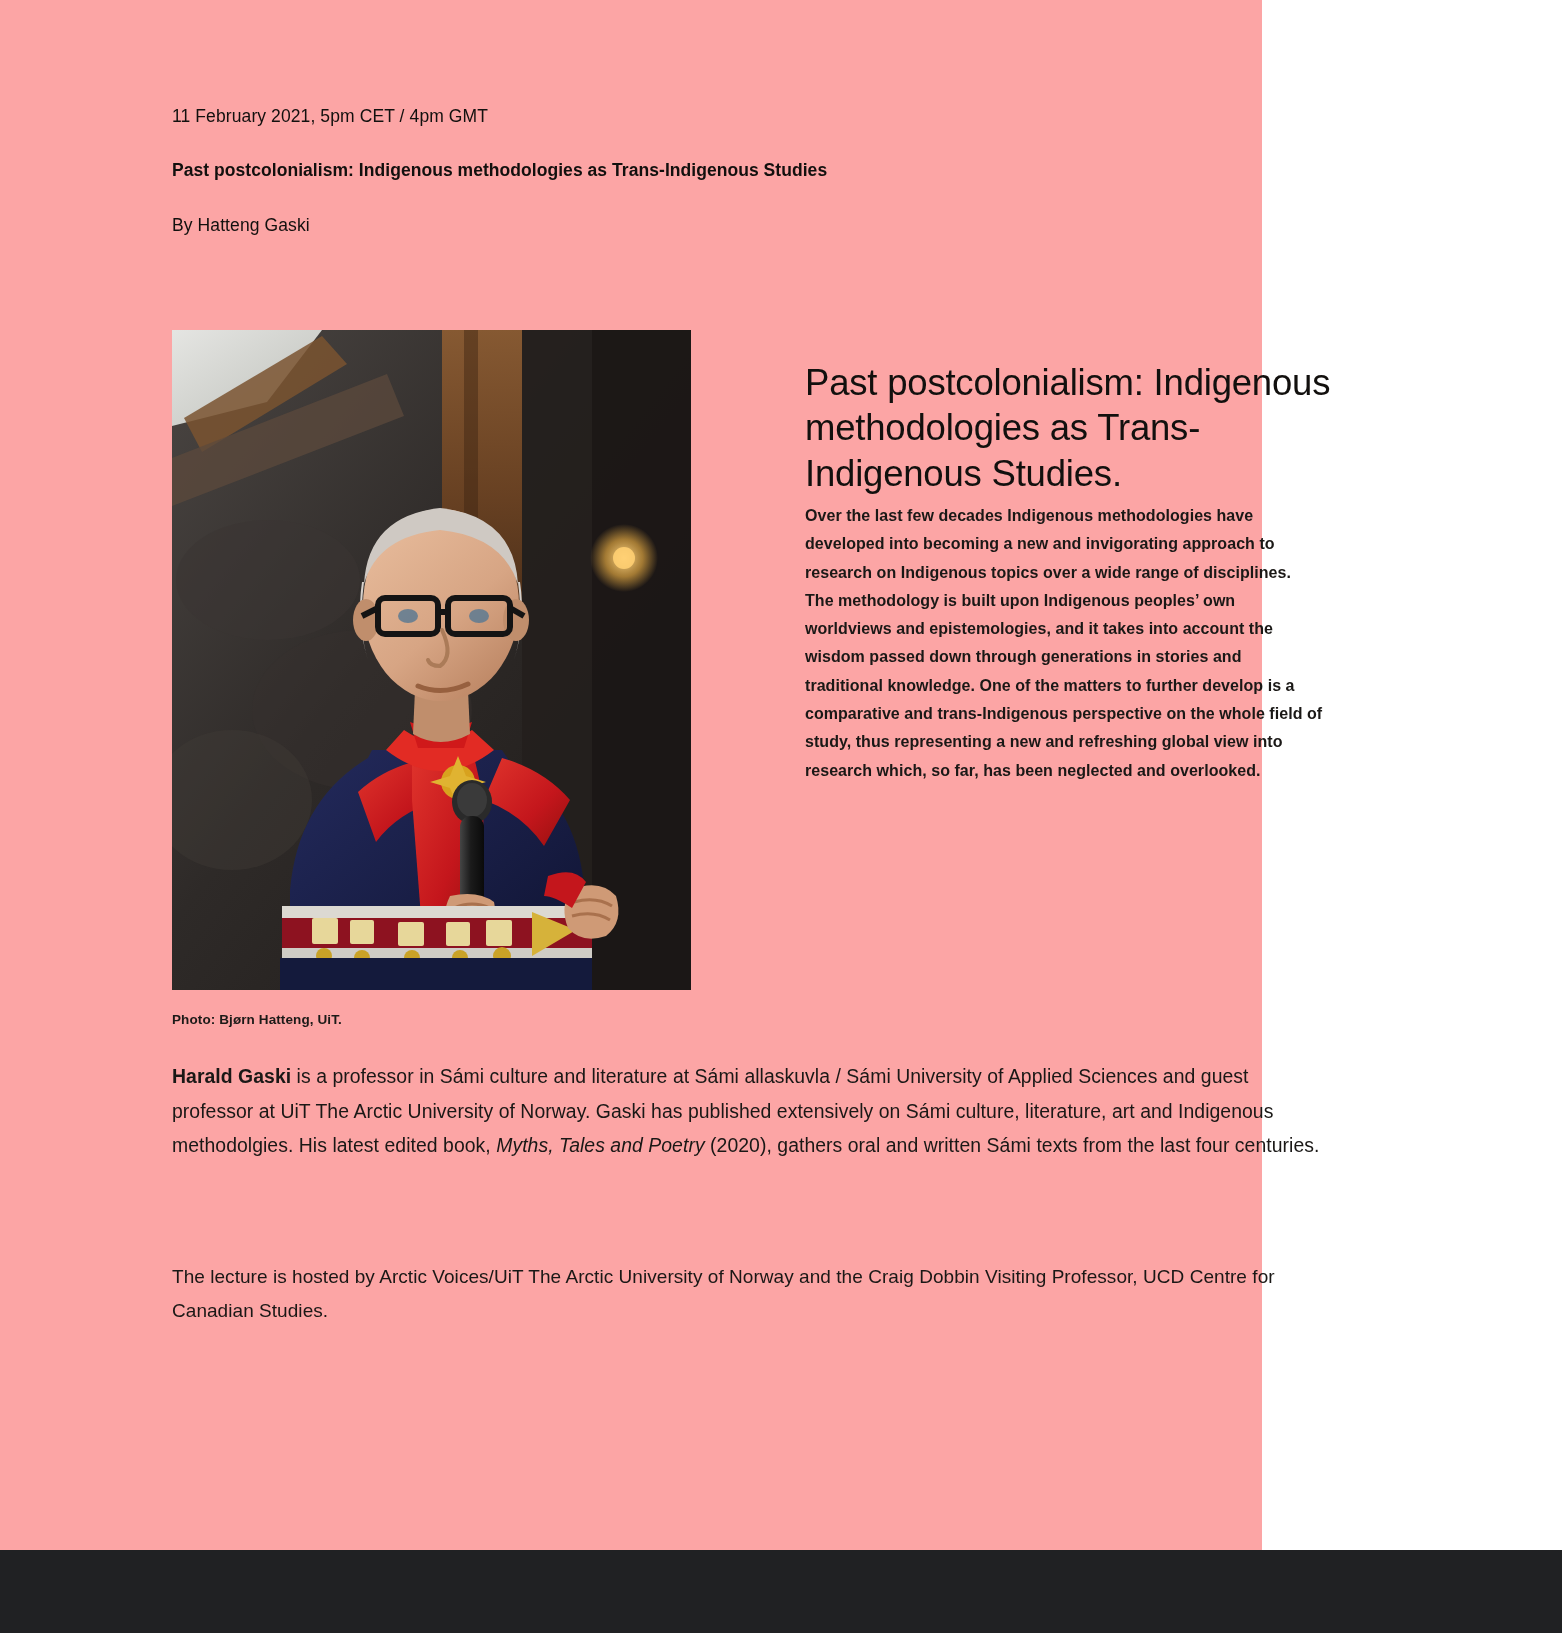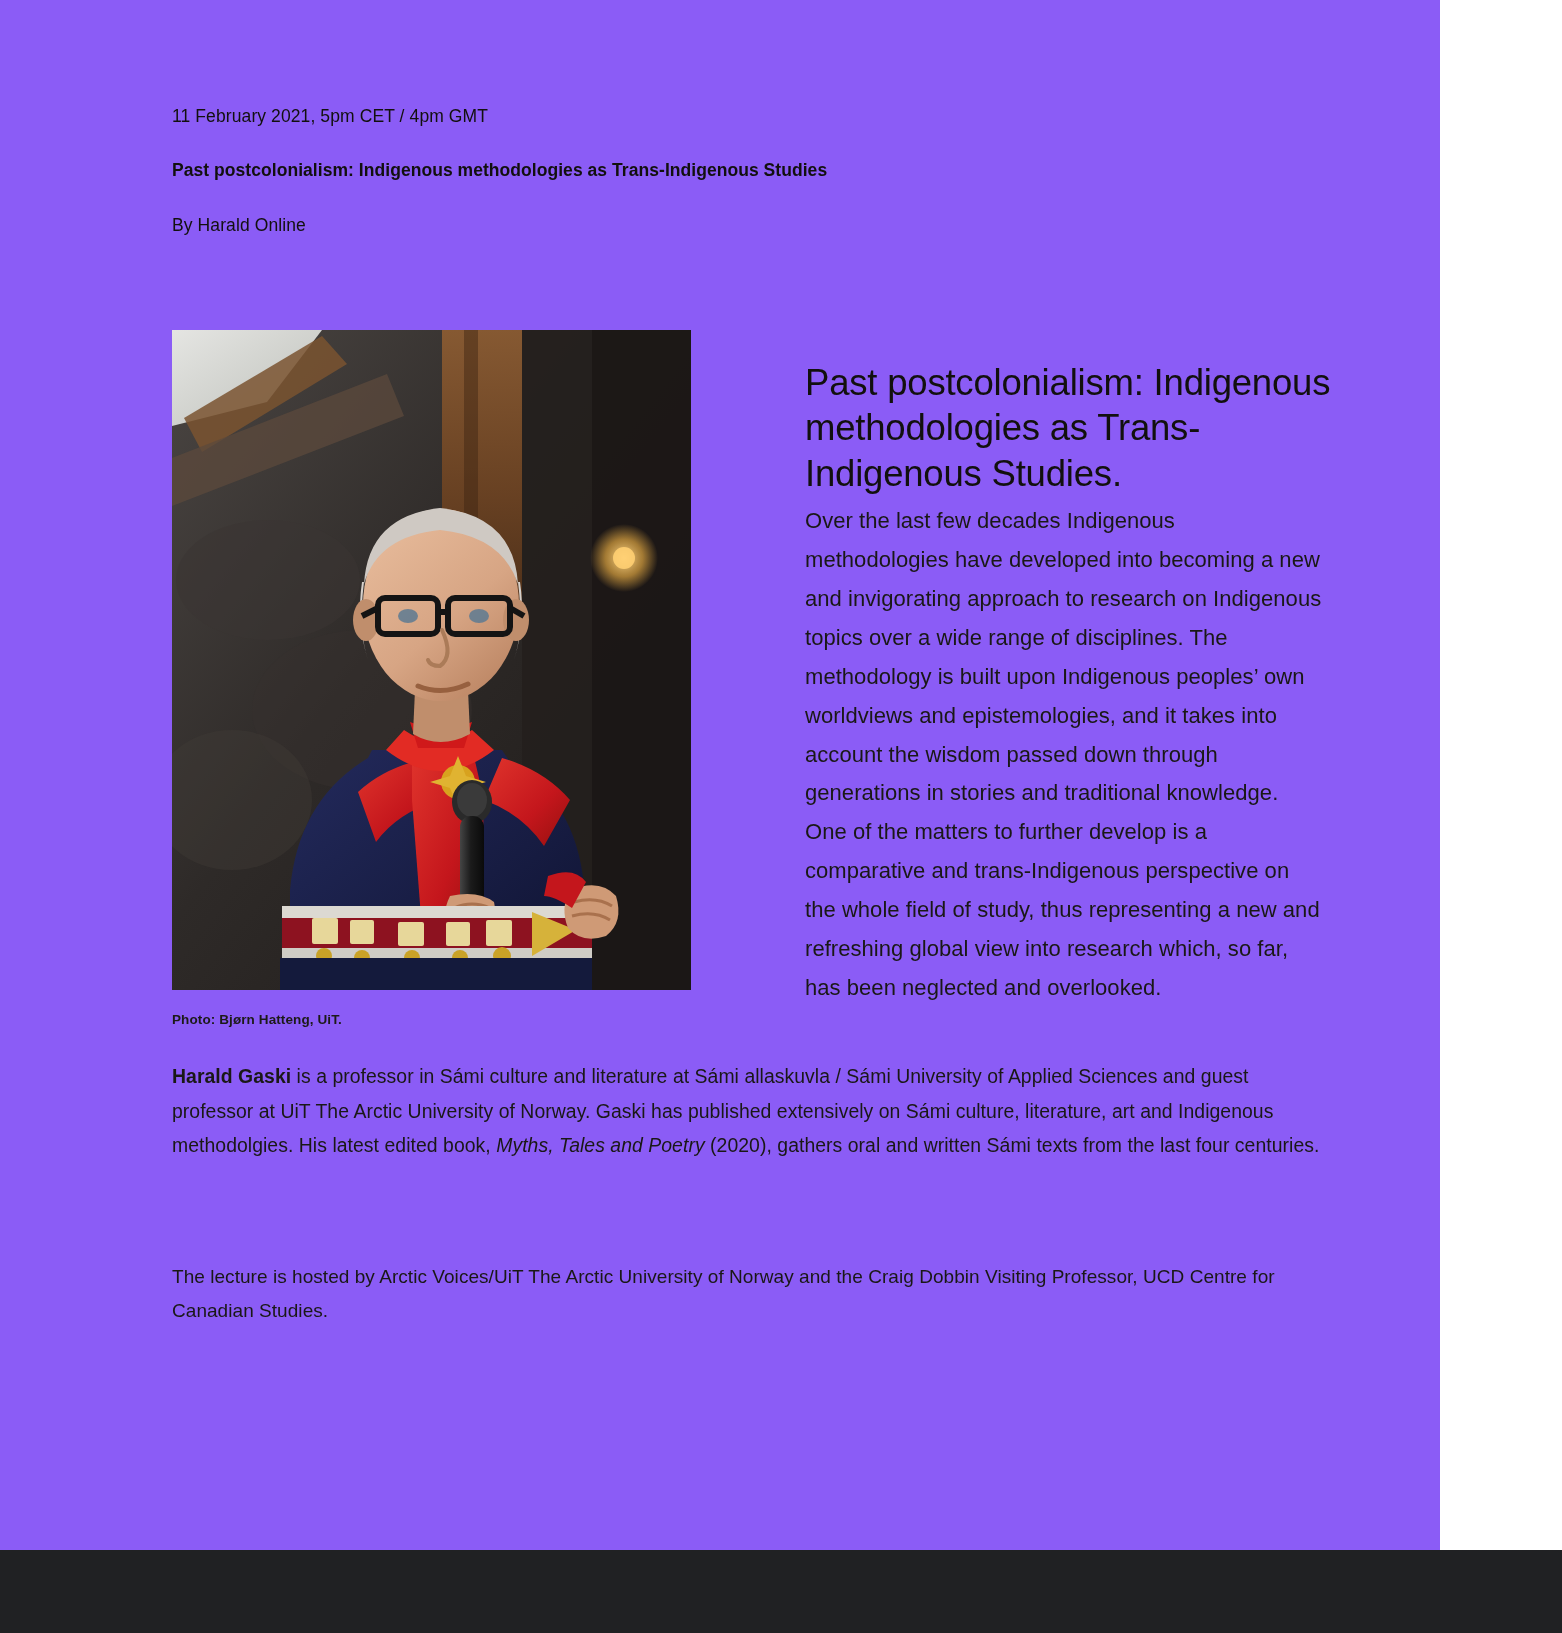--- a/index.html
+++ b/index.html
@@ -14,23 +14,23 @@
     height: 1633px;
     position: relative;
     font-family: "Liberation Sans", sans-serif;
     color: #12100e;
     overflow: hidden;
   }
 
   .page {
     position: absolute;
     top: 0; left: 0;
-    width: 1440px;
+    width: 1262px;
     height: 1633px;
-    background: #8b5cf6;
+    background: #fca5a5;
   }
 
   .content {
     position: absolute;
     left: 172px;
     top: 0;
     width: 1160px;
   }
 
   
@@ -99,26 +99,27 @@
   .lecture-heading {
     font-size: 36.5px;
     line-height: 1.24;
     font-weight: 400;
     letter-spacing: -0.2px;
     margin: 0 0 6px 0;
     color: #12100e;
   }
 
   .lecture-body {
-    font-size: 22px;
+    font-size: 16px;
     line-height: 1.77;
     color: #1a1816;
     margin: 0;
     letter-spacing: 0.05px;
     max-width: 518px;
+    font-weight: bold;
   }
 
   
   .bio {
     margin-top: 29px;
     font-size: 19.4px;
     line-height: 1.78;
     letter-spacing: 0.05px;
     color: #1a1816;
   }
@@ -146,21 +147,21 @@
 </head>
 <body>
 
 <div class="page">
 
   <div class="content">
 
     <div class="meta-block">
       <p class="meta-line">11 February 2021, 5pm CET / 4pm GMT</p>
       <p class="meta-line bold">Past postcolonialism: Indigenous methodologies as Trans-Indigenous Studies</p>
-      <p class="meta-line">By Harald Online</p>
+      <p class="meta-line">By Hatteng Gaski</p>
     </div>
 
     <div class="cols">
 
       <div class="col-left">
         <div class="photo-frame">
           <svg viewBox="0 0 519 660" xmlns="http://www.w3.org/2000/svg" role="img" aria-label="photo">
             <defs>
               <linearGradient id="wallG" x1="0" y1="0" x2="1" y2="1">
                 <stop offset="0%" stop-color="#4b4643"></stop>

